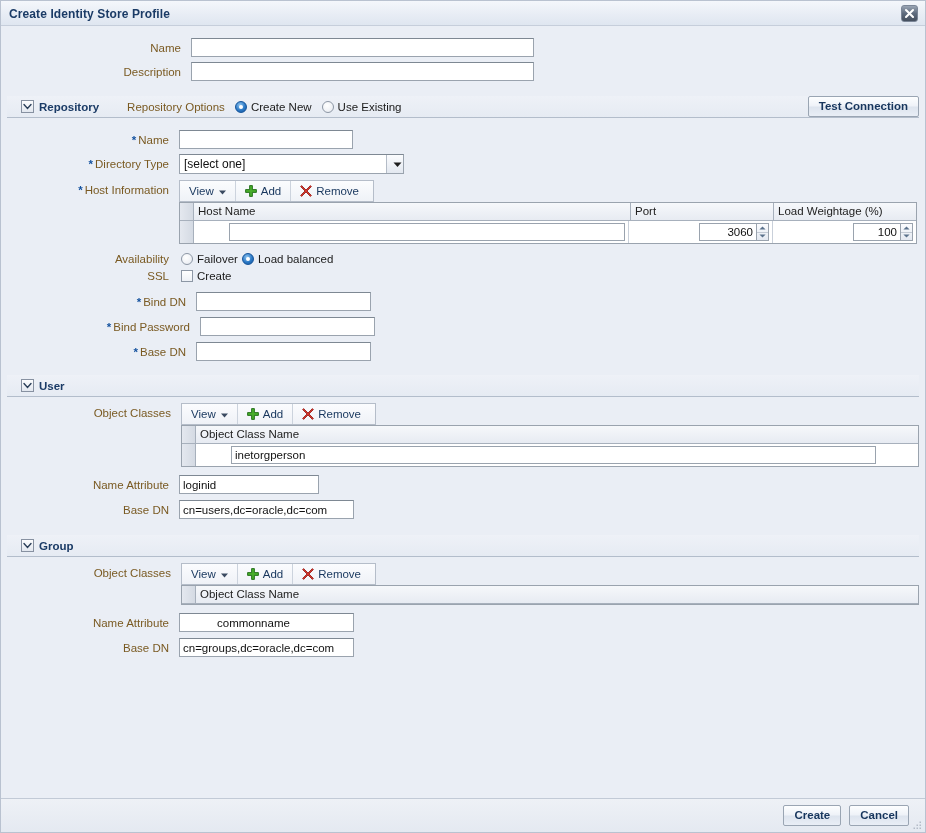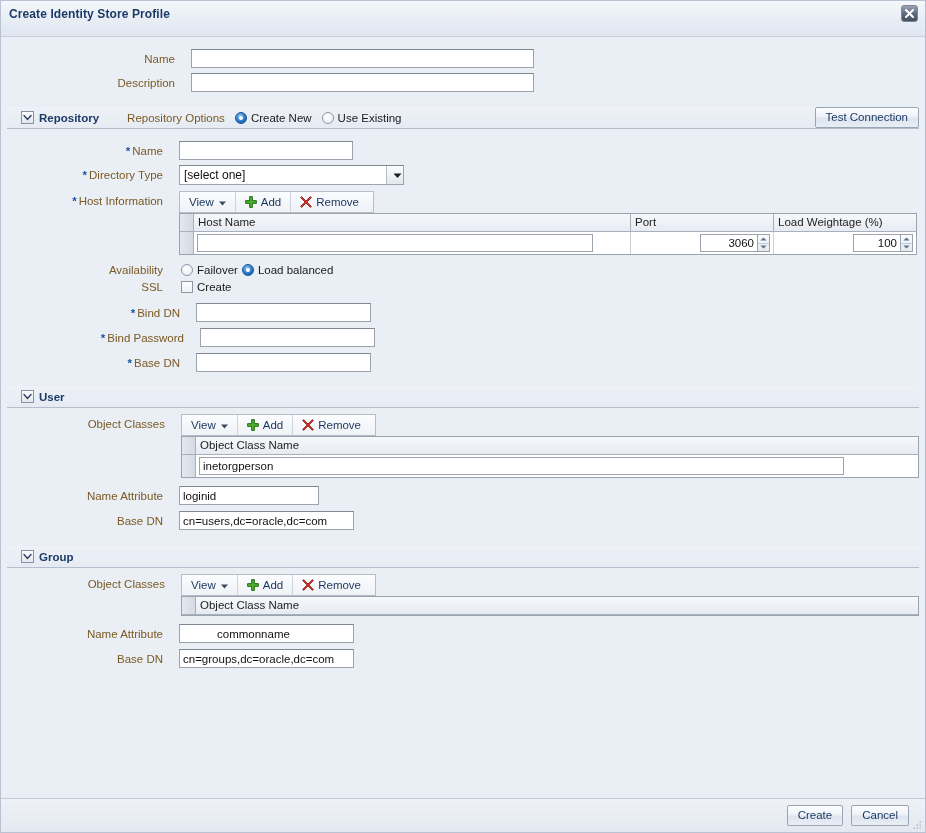--- a/index.html
+++ b/index.html
@@ -15,21 +15,21 @@
   .dialog {
     position: relative;
     width: 926px; height: 833px;
     background: #eaeef5;
     border: 1px solid #b9c2d0;
     display: flex; flex-direction: column;
   }
   
   .titlebar {
     position: relative;
-    height: 36px;
+    height: 25px;
     background: linear-gradient(to bottom, #f4f7fb 0%, #e8edf5 55%, #dfe6f0 100%);
     border-bottom: 1px solid #c6cedb;
     flex: 0 0 auto;
   }
   .titlebar .title {
     position: absolute; left: 8px; top: 6px;
     font-weight: bold; font-size: 12px; color: #1b3b66;
     letter-spacing: .1px;
   }
   .close-btn {
@@ -46,21 +46,21 @@
     position: relative;
     background: #eaeef5;
     padding-top: 6px;
   }
   
   .row { display: flex; align-items: center; margin-bottom: 5px; }
   .lbl {
     text-align: right;
     color: #7a5a22;
     font-size: 11.5px;
-    padding-right: 16px;
+    padding-right: 10px;
     white-space: nowrap;
   }
   .req { color: #14519e; font-weight: bold; margin-right: 2px; font-size: 11.5px;}
   input.txt {
     font-family: "Liberation Sans", sans-serif;
     font-size: 11.5px;
     height: 19px;
     padding: 1px 3px;
     border: 1px solid #9aa3ae;
     border-top-color: #7e8893;
@@ -119,20 +119,21 @@
   .btn {
     font-family:"Liberation Sans", sans-serif;
     font-size: 11.5px;
     color:#17365d;
     padding: 3px 10px 4px 10px;
     border: 1px solid #9aa5b3;
     border-radius: 2px;
     background: linear-gradient(to bottom,#fdfeff 0%, #eef2f8 48%, #dde4ee 52%, #e9eef6 100%);
     cursor: pointer;
     white-space: nowrap;
+    font-weight: bold;
   }
   
   .select {
     position: relative;
     height: 20px; width: 225px;
     border: 1px solid #9aa3ae; border-top-color:#7e8893;
     background:#fff; display:flex; align-items:center;
     cursor: pointer;
   }
   .select span { padding-left:4px; font-size:12px; color:#111; }
@@ -169,21 +170,21 @@
     background: linear-gradient(to right,#e4e8ef,#d4dae3);
     border-right: 1px solid #a7b0bc;
   }
   .dt-th {
     padding: 2px 0 0 4px;
     font-size: 11.5px; color:#222;
     border-right: 1px solid #a7b0bc;
     overflow:hidden; white-space:nowrap;
   }
   .dt-th:last-child { border-right:none; }
-  .dt-row { display:flex; height: 22px; align-items:center; background:#fff; }
+  .dt-row { display:flex; height: 22px; align-items:center; background:#fff;gap:32px; }
   .dt-td {
     height:22px; display:flex; align-items:center;
     padding: 0 3px;
     border-right: 1px solid #c9d0da;
   }
   .dt-td:last-child { border-right:none; }
   .cell-input {
     font-family:"Liberation Sans", sans-serif;
     font-size: 11.5px;
     height: 18px; width: 100%;

